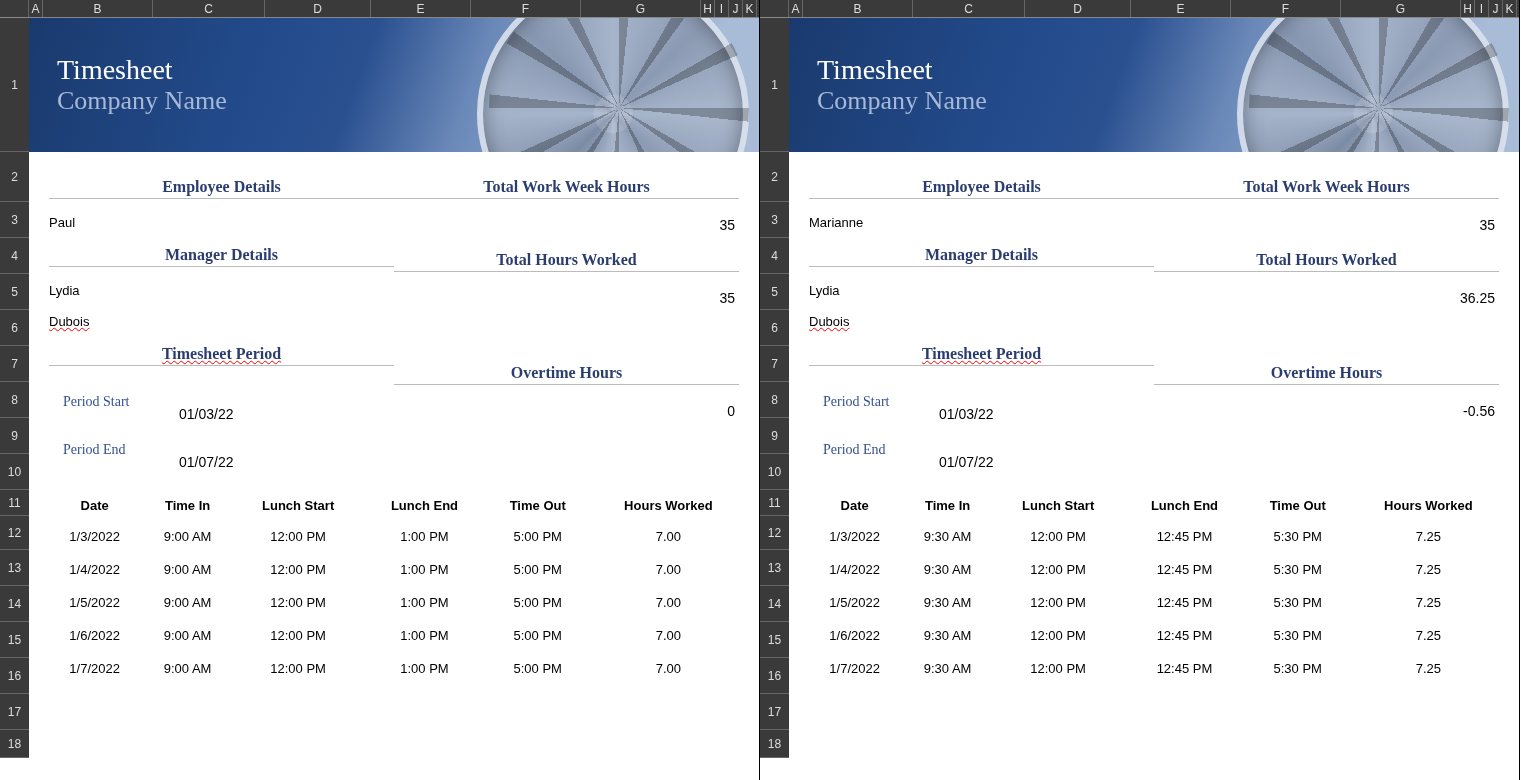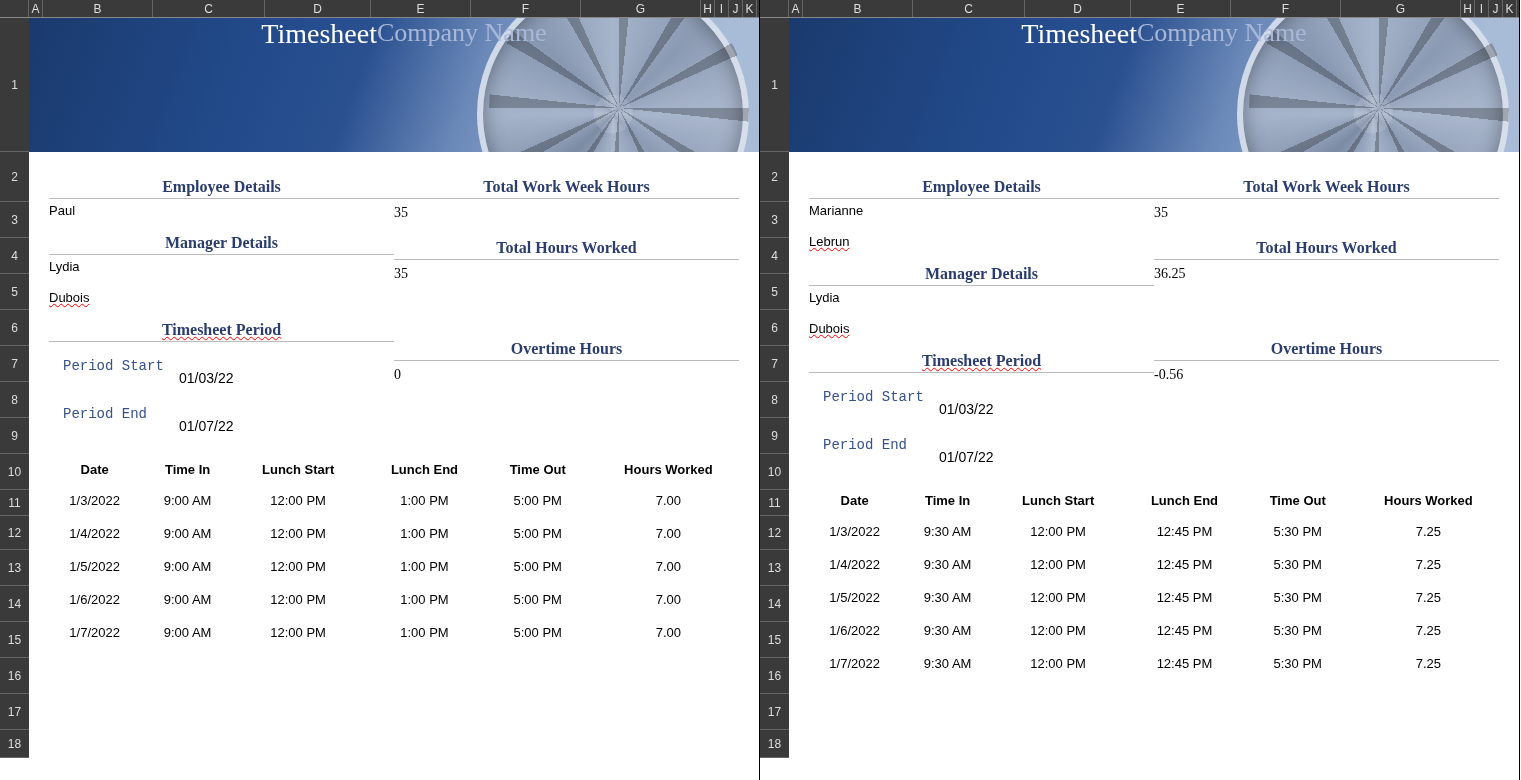--- a/index.html
+++ b/index.html
@@ -58,23 +58,23 @@
     bottom:0;
   }
   
   .banner {
     height:134px;
     background: linear-gradient(110deg, #1a3a6e 0%, #224a8a 30%, #2a5090 45%, #6a88b8 60%, #8ea8cc 75%, #a8bcd8 90%);
     position:relative;
     overflow:hidden;
     color:#fff;
     display:flex;
-    flex-direction:row;
+    flex-direction:column;
     justify-content:center;
-    padding-left:20px;
+    padding-left:28px;
   }
   .banner::before {
     content:"";
     position:absolute;
     right:10px;
     top:-40px;
     width:260px;
     height:260px;
     border-radius:50%;
     background:
@@ -117,41 +117,40 @@
     padding:0 20px 0 20px;
   }
   .info .left, .info .right { width:50%; padding-top:22px; }
   .sec-title {
     font-family: Georgia, serif;
     font-weight:bold;
     color:#2a3d6e;
     font-size:16px;
     text-align:center;
     border-bottom:1px solid #bbb;
-    margin:4px 0 0 0;
+    margin:4px 0 12px 0;
     padding-bottom:2px;
   }
   .info .left .value { padding:4px 0 12px 0; }
   .spellerr {
     text-decoration: underline wavy red;
     text-decoration-thickness:1px;
   }
   .info .right .big-val {
-    text-align:left;
+    text-align:right;
     padding:6px 4px 14px 0;
     font-size:14px;
-    font-family:Liberation Serif, serif;
   }
   .period-row {
     display:flex;
     align-items:center;
     padding:4px 0;
   }
   .period-row .lbl {
-    font-family: Liberation Mono, monospace;
+    font-family: Liberation Serif, serif;
     color:#35508c;
     font-size:14px;
     width:130px;
     padding-left:14px;
   }
   .period-row .dt { font-size:14px;margin-top:24px; }
   
   table.ts {
     border-collapse:collapse;
     width:calc(100% - 30px);
@@ -332,21 +331,20 @@
     </div>
     <div class="content">
       <div class="banner">
         <h1>Timesheet</h1>
         <h2>Company Name</h2>
       </div>
       <div class="info">
         <div class="left">
           <div class="sec-title">Employee Details</div>
           <div class="value">Marianne</div>
-          <div class="value"><span class="spellerr">Lebrun</span></div>
           <div class="sec-title">Manager Details</div>
           <div class="value">Lydia</div>
           <div class="value"><span class="spellerr">Dubois</span></div>
           <div class="sec-title"><span class="spellerr">Timesheet Period</span></div>
           <div class="period-row">
             <div class="lbl">Period Start</div>
             <div class="dt">01/03/22</div>
           </div>
           <div class="period-row">
             <div class="lbl">Period End</div>

